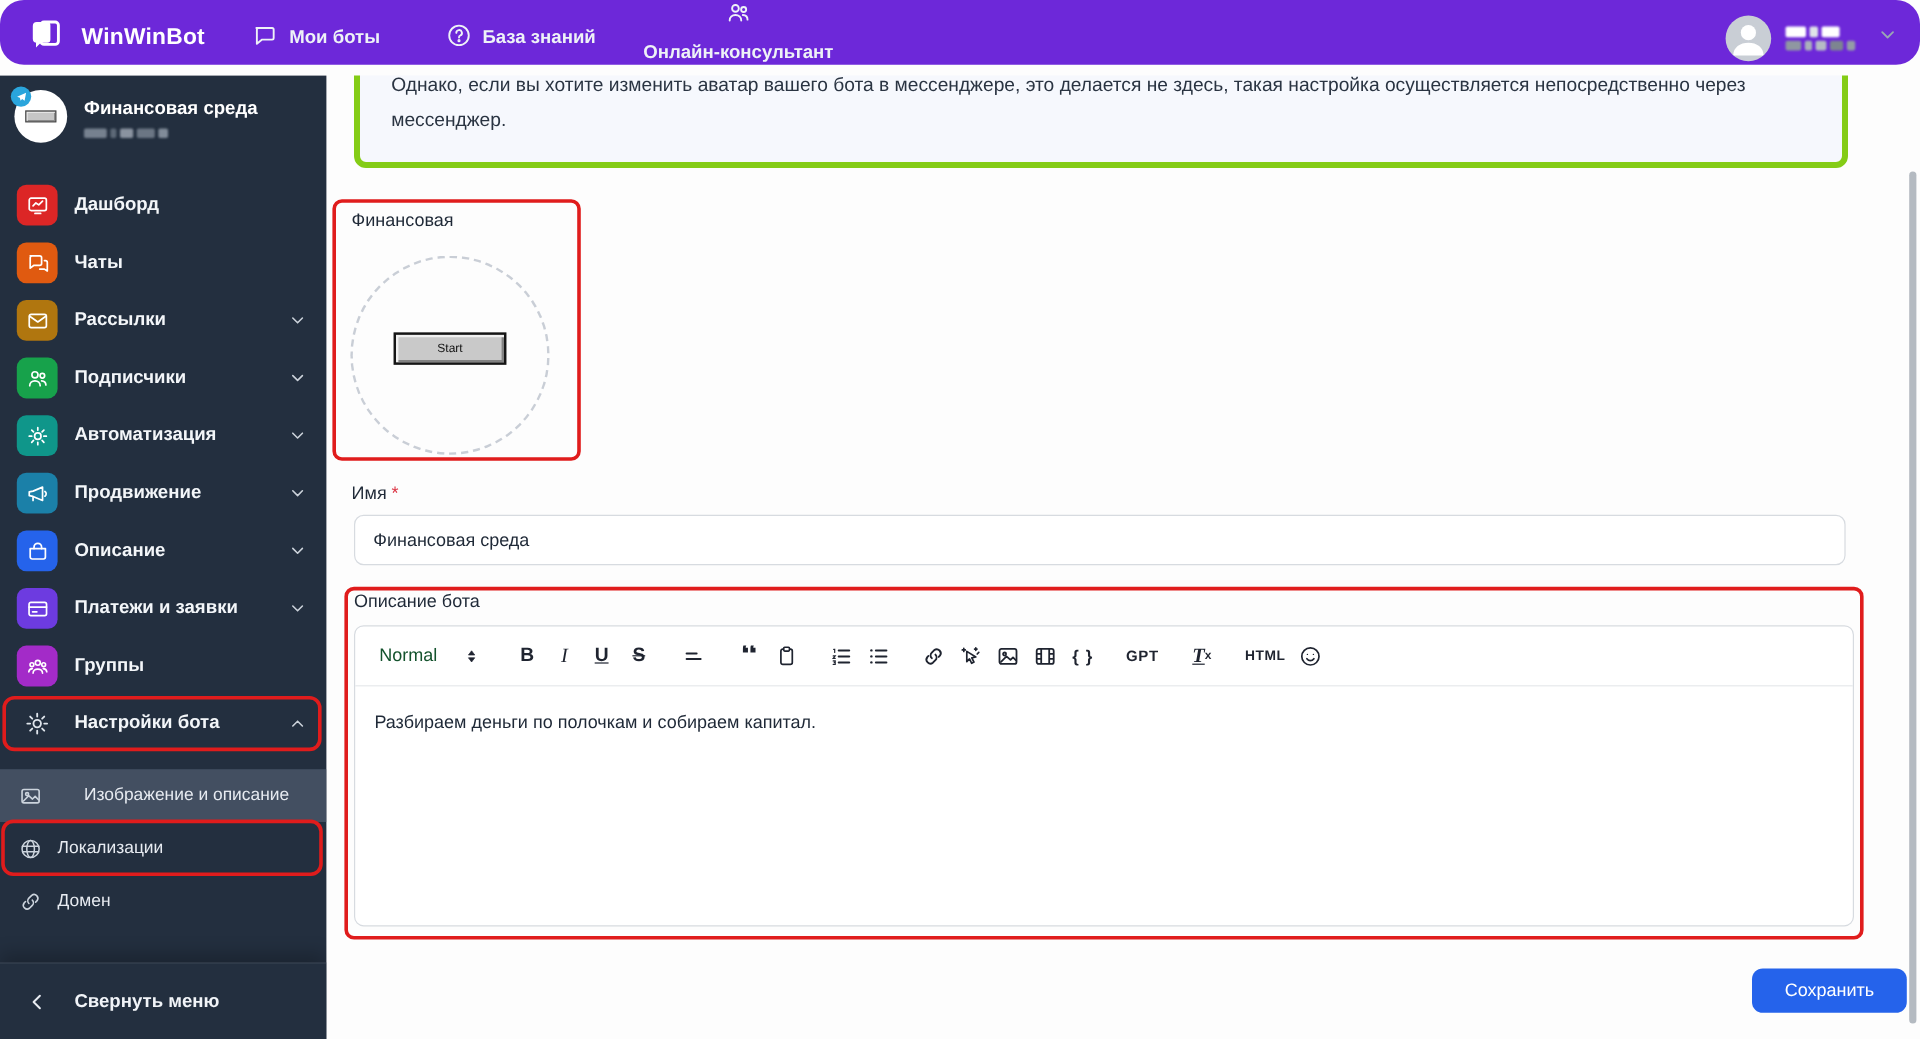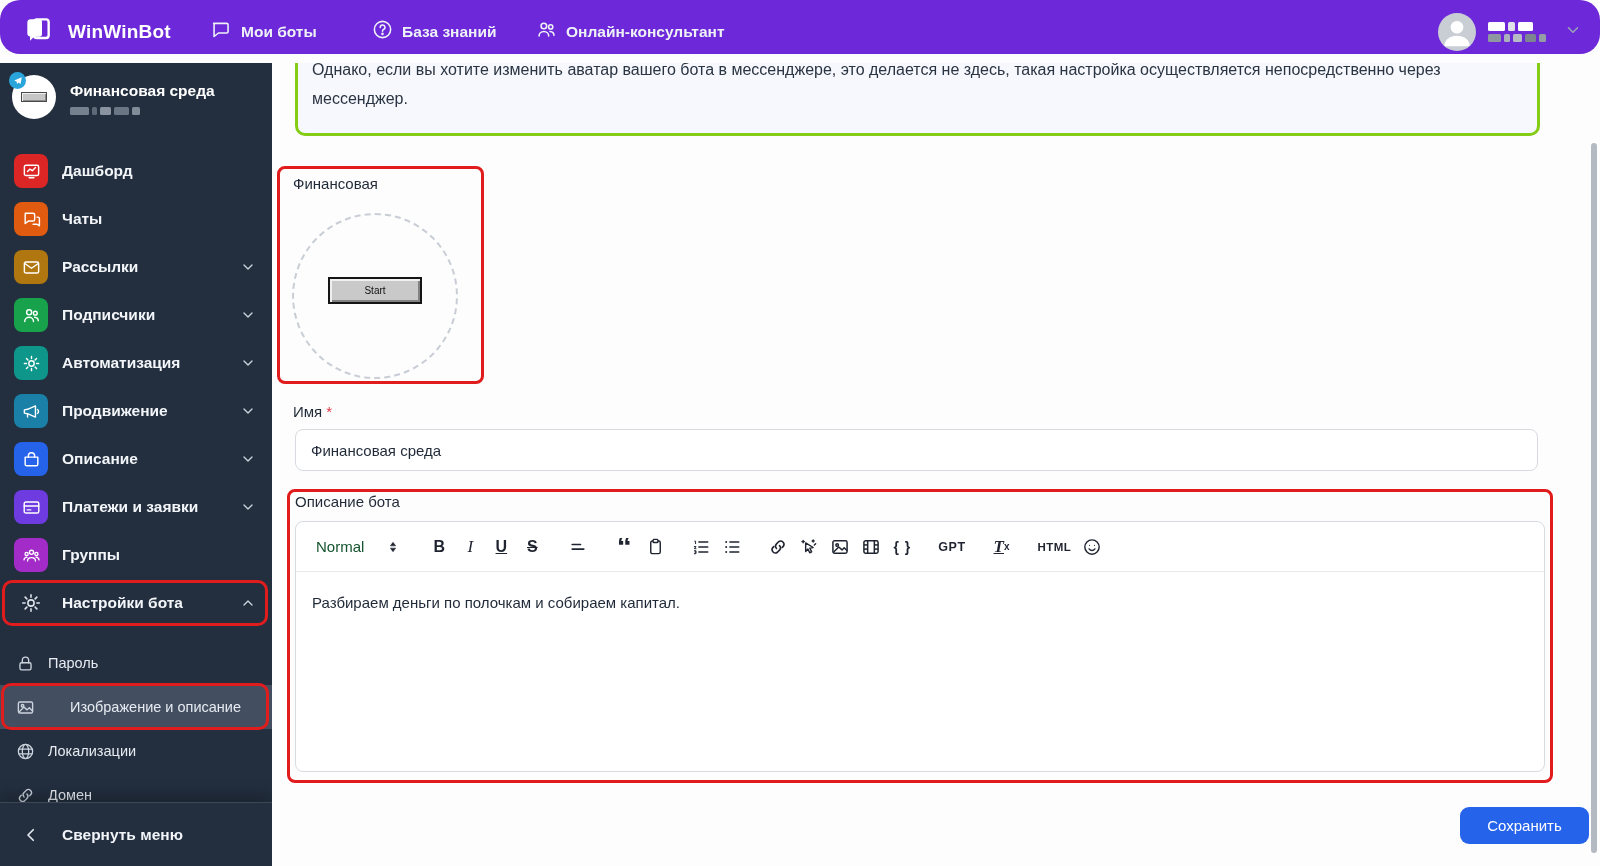--- a/index.html
+++ b/index.html
@@ -7,21 +7,21 @@
     font-family:"Liberation Sans","DejaVu Sans",sans-serif; background:#fdfdfd; }
 
   
   #topbar { position:absolute; left:0; top:0; width:1600px; height:54px;
     background:#6d28d9; z-index:30;border-radius:20px; }
   .brand { position:absolute; left:22px; top:0; height:63px; display:flex; align-items:center; gap:14px; }
   .brand-name { color:#ffffff; font-size:19px; font-weight:700; letter-spacing:.2px; }
   .topnav-item { position:absolute; top:0; height:63px; display:flex; align-items:center; gap:9px;
     color:#eef2f7; font-size:15.5px; font-weight:600; cursor:pointer; }
   .topnav-item svg { stroke:#eef2f7; }
-  #nav-bots { left:211px; } #nav-kb { left:372px; } #nav-consult { left:536px; }
+  #nav-bots { left:211px; } #nav-kb { left:372px; } #nav-consult { left:536px;flex-direction:column; }
   .userbox { position:absolute; right:18px; top:0; height:63px; display:flex; align-items:center; gap:12px; }
   .user-avatar { width:38px; height:38px; border-radius:50%; background:#c9ced5; overflow:hidden;
     display:flex; align-items:center; justify-content:center; }
   .redact { display:flex; flex-direction:column; gap:3px; }
   .redact-row { display:flex; gap:3px; align-items:center; }
   .px { display:inline-block; height:9px; border-radius:1.5px; filter:blur(.7px); }
   .chev-dn { margin-left:6px; }
 
   
   #sidebar { position:absolute; left:0; top:63px; width:272px; height:803px;
@@ -54,21 +54,21 @@
   .sub-active { background:#47536626; background:#434f61;gap:22px; }
   .side-footer { position:absolute; left:0; bottom:0; width:272px; height:64px; background:#232f3f;
     border-top:1px solid rgba(255,255,255,.12); box-shadow:0 -8px 14px rgba(0,0,0,.22);
     display:flex; align-items:center; padding-left:22px; gap:22px; cursor:pointer; }
   .side-footer svg { stroke:#e7ebf1; }
   .collapse-label { color:#f1f4f8; font-size:15.5px; font-weight:600; }
 
   
   #main { position:absolute; left:272px; top:63px; width:1328px; height:803px; overflow:hidden; background:#fdfdfd; }
   .notice { position:absolute; left:23px; top:-31px; width:1245px; background:#f6f8fd;
-    border:3px solid #84cc16; border-radius:10px; padding:20px 14px;
+    border:5px solid #84cc16; border-radius:10px; padding:20px 26px;
     color:#2a3442; font-size:16px; line-height:29px; }
   .anno { position:absolute; border:3px solid #e01c1c; border-radius:8px; pointer-events:none; z-index:6; }
   #anno-image { left:5px; top:103px; width:207px; height:218px; }
   #anno-desc { left:15px; top:426px; width:1266px; height:294px; }
   #anno-settings { left:2px; top:517px; width:265px; height:46px; border-radius:10px; }
   #anno-imgdesc { left:1px; top:620px; width:267px; height:47px; border-radius:10px; }
   .field-label { position:absolute; color:#1f2937; font-size:15px; }
   .req { color:#dc3545; margin-left:4px; }
   .upload-circle { position:absolute; left:20px; top:150px; width:166px; height:166px; border-radius:50%;
     border:2px dashed #c9ced6; cursor:pointer; }
@@ -343,27 +343,20 @@
       <span class="nav-label">Настройки бота</span>
       <span class="nav-chev">
         <svg width="16" height="16" viewBox="0 0 24 24" fill="none" stroke="#cbd2da" stroke-width="2" stroke-linecap="round" stroke-linejoin="round">
             <polyline points="6 15 12 9 18 15"></polyline>
           </svg>
       </span>
     </div>
   </nav>
 
   <nav class="submenu">
-    <div class="sub-item">
-      <svg width="19" height="19" viewBox="0 0 24 24" fill="none" stroke-width="1.7" stroke-linecap="round" stroke-linejoin="round">
-        <rect x="5" y="11" width="14" height="9" rx="2"></rect>
-          <path d="M8 11V8a4 4 0 0 1 8 0v3"></path>
-      </svg>
-      <span class="sub-label">Пароль</span>
-    </div>
     <div class="sub-item sub-active">
       <svg width="19" height="19" viewBox="0 0 24 24" fill="none" stroke-width="1.7" stroke-linecap="round" stroke-linejoin="round">
         <rect x="3" y="5" width="18" height="14" rx="2"></rect>
           <circle cx="8.3" cy="9.8" r="1.6"></circle>
           <polyline points="4.5 17 10 11.5 14 15 16.8 12.2 20.5 16"></polyline>
       </svg>
       <span class="sub-label">Изображение и описание</span>
     </div>
     <div class="sub-item">
       <svg width="19" height="19" viewBox="0 0 24 24" fill="none" stroke-width="1.6" stroke-linecap="round">

